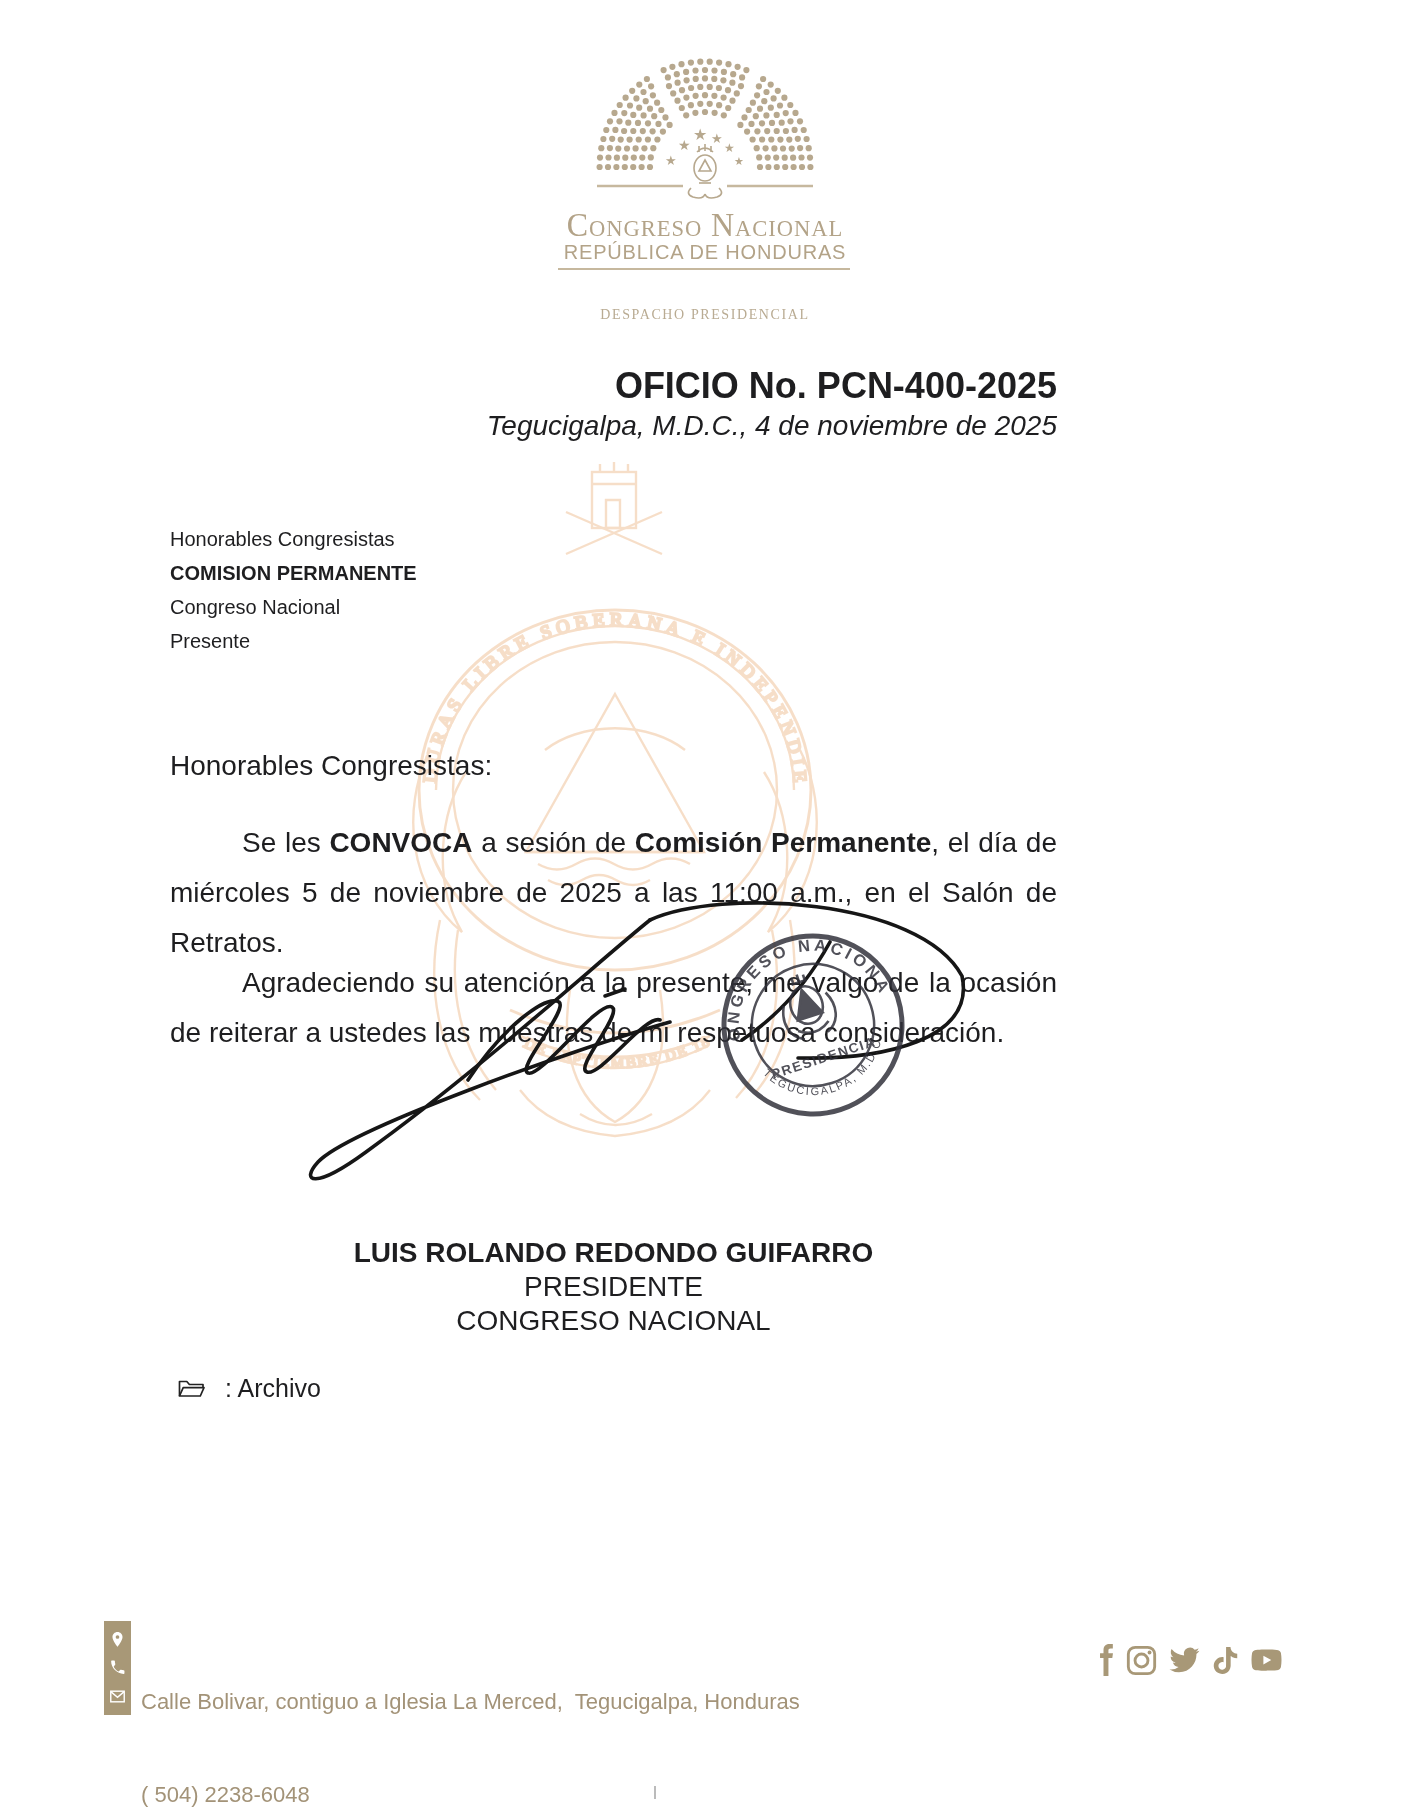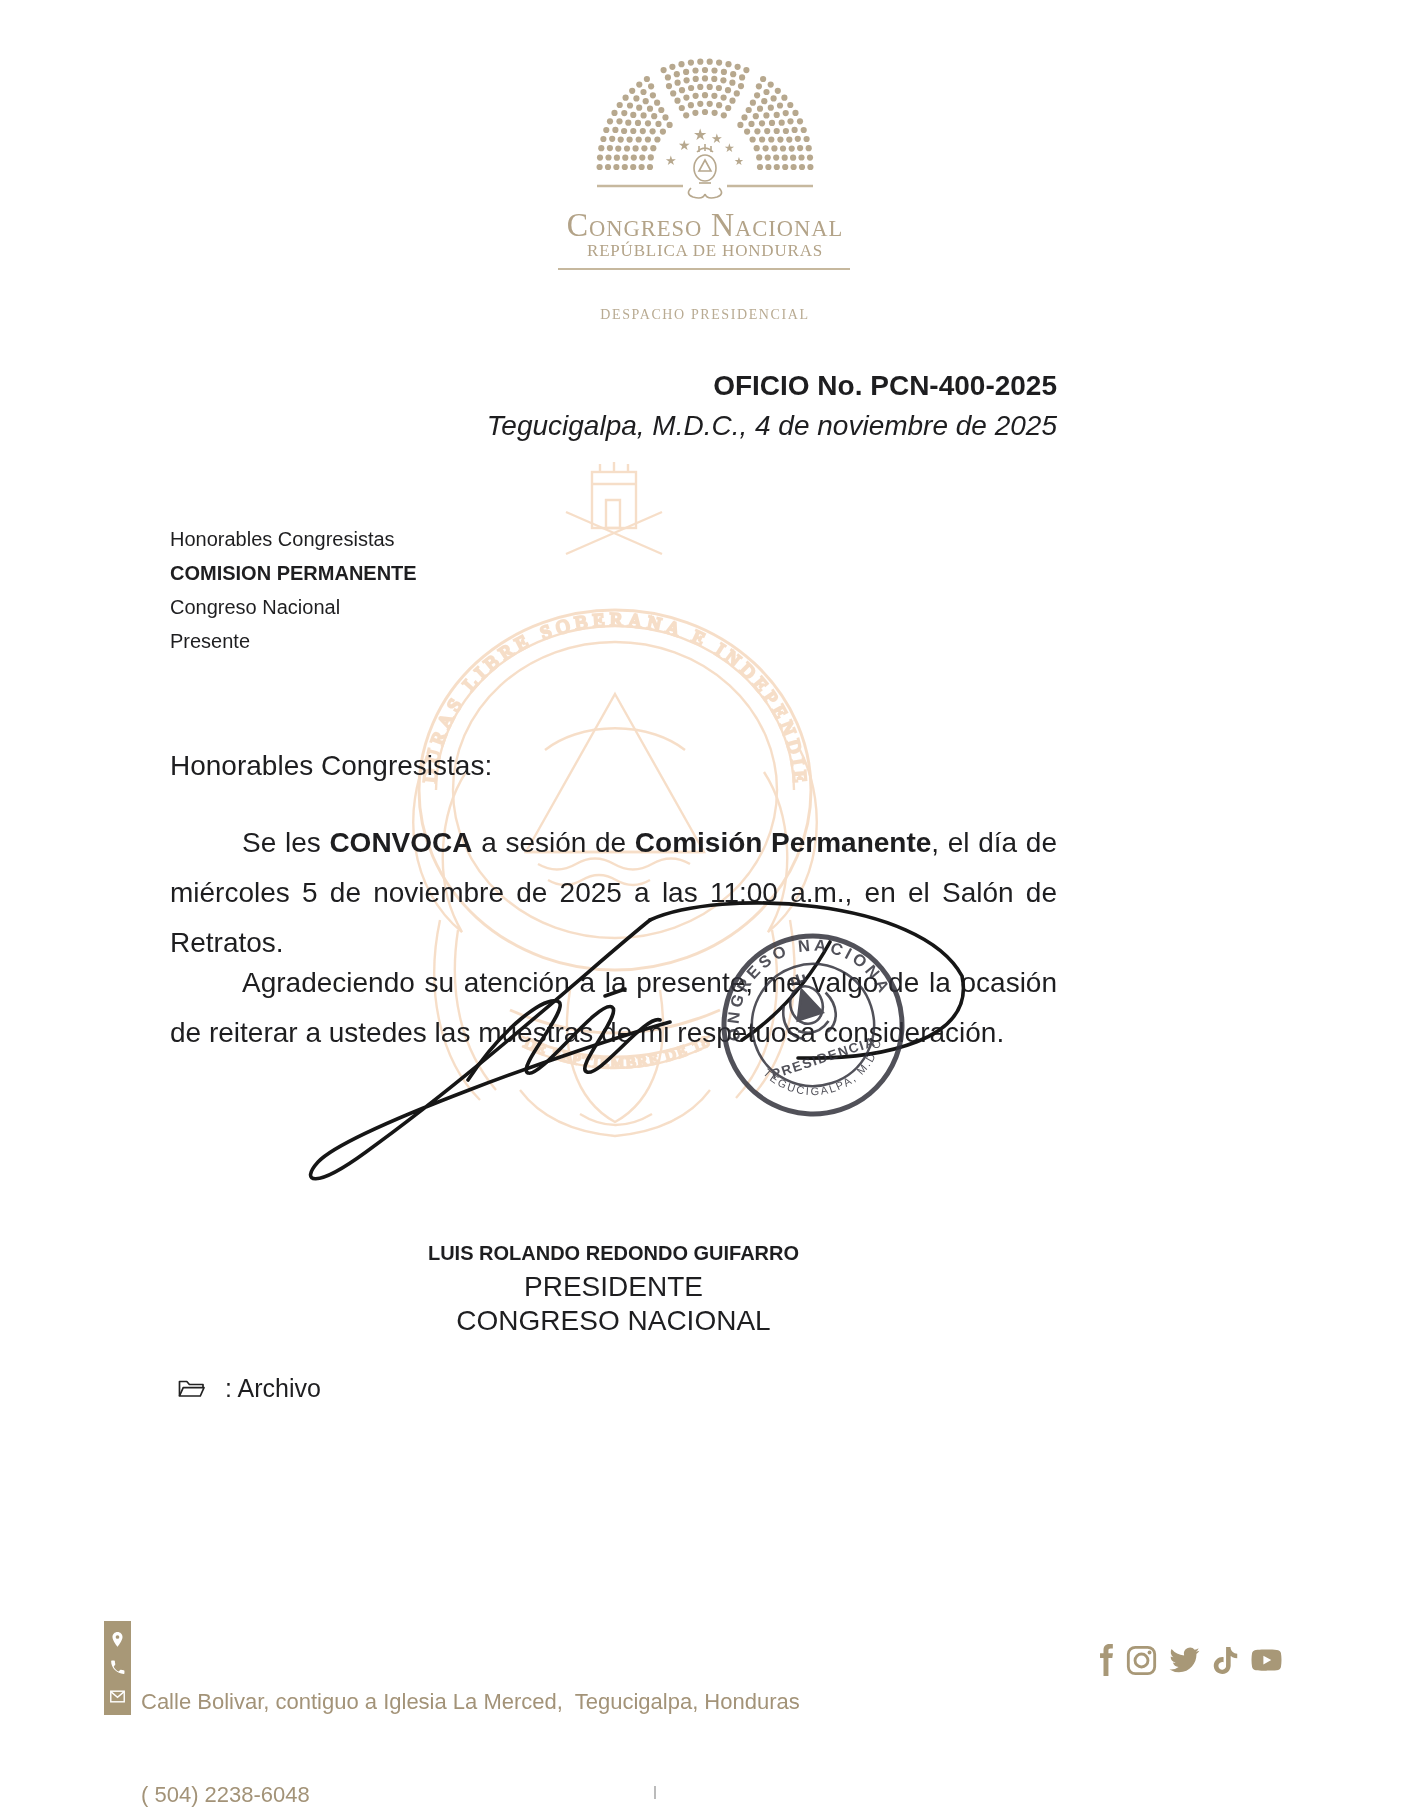--- a/index.html
+++ b/index.html
@@ -13,31 +13,31 @@
   
   .logo-svg { left:575px; top:46px; width:260px; height:162px; }
   .logo-svg circle { fill:#b7a88e; }
   .org-name {
     left:430px; top:206px; width:550px; text-align:center;
     font-family:"Liberation Serif", serif; font-variant:small-caps;
     font-size:34px; color:#b3a388; letter-spacing:1px; transform:scaleX(.94);
   }
   .org-sub {
     left:455px; top:241px; width:500px; text-align:center;
-    font-family:Liberation Serif, serif; font-size:17px; color:#b3a388; letter-spacing:.8px;
+    font-family:Liberation Sans, sans-serif; font-size:20px; color:#b3a388; letter-spacing:.8px;
   }
   .org-rule { left:558px; top:268px; width:292px; height:2px; background:#c6b89e; }
   .org-dept {
     left:455px; top:279px; width:500px; text-align:center;
     font-family:"Liberation Serif", serif; font-size:14px; color:#b9ab92; letter-spacing:1.6px;margin-top:28px;
   }
 
   
   .ref-block { left:170px; top:366px; width:887px; text-align:right; line-height:40px; }
-  .ref-oficio { font-size:28px; font-weight:bold; }
+  .ref-oficio { font-size:36px; font-weight:bold; }
   .ref-date { font-size:28px;font-style:italic; }
 
   
   .recipient { left:170px; top:522px; font-size:20px; line-height:34px; }
   .recipient .b { font-weight:bold; }
 
   .salutation { left:170px; top:750px; font-size:28px; }
 
   
   .para {
@@ -50,21 +50,21 @@
   
   .watermark { left:370px; top:450px; width:600px; height:720px; opacity:.5; pointer-events:none; }
   .watermark * { stroke:#efbe93; fill:none; }
   .watermark text { fill:#eab684; stroke:none; font-family:"Liberation Serif",serif; }
 
   
   .sig-svg { left:270px; top:890px; width:720px; height:300px; }
   .sig-svg path { fill:none; stroke:#161616; stroke-width:3.6px; stroke-linecap:round; }
 
   .sign-block { left:170px; top:1236px; width:887px; text-align:center; line-height:34px; }
-  .sign-name { font-size:20px; font-weight:bold; }
+  .sign-name { font-size:28px; font-weight:bold; }
   .sign-title, .sign-org { font-size:28px; }
 
   
   .stamp-svg { left:713px; top:928px; width:200px; height:196px; opacity:.84; }
   .stamp-svg .ring { fill:none; stroke:#30303a; }
   .stamp-svg text { fill:#30303a; font-family:"Liberation Sans",sans-serif; }
   .stamp-svg .doodle { stroke:#30303a; }
 
   
   .archivo { left:178px; top:1374px; font-size:25px; display:flex; align-items:center; gap:20px; }

